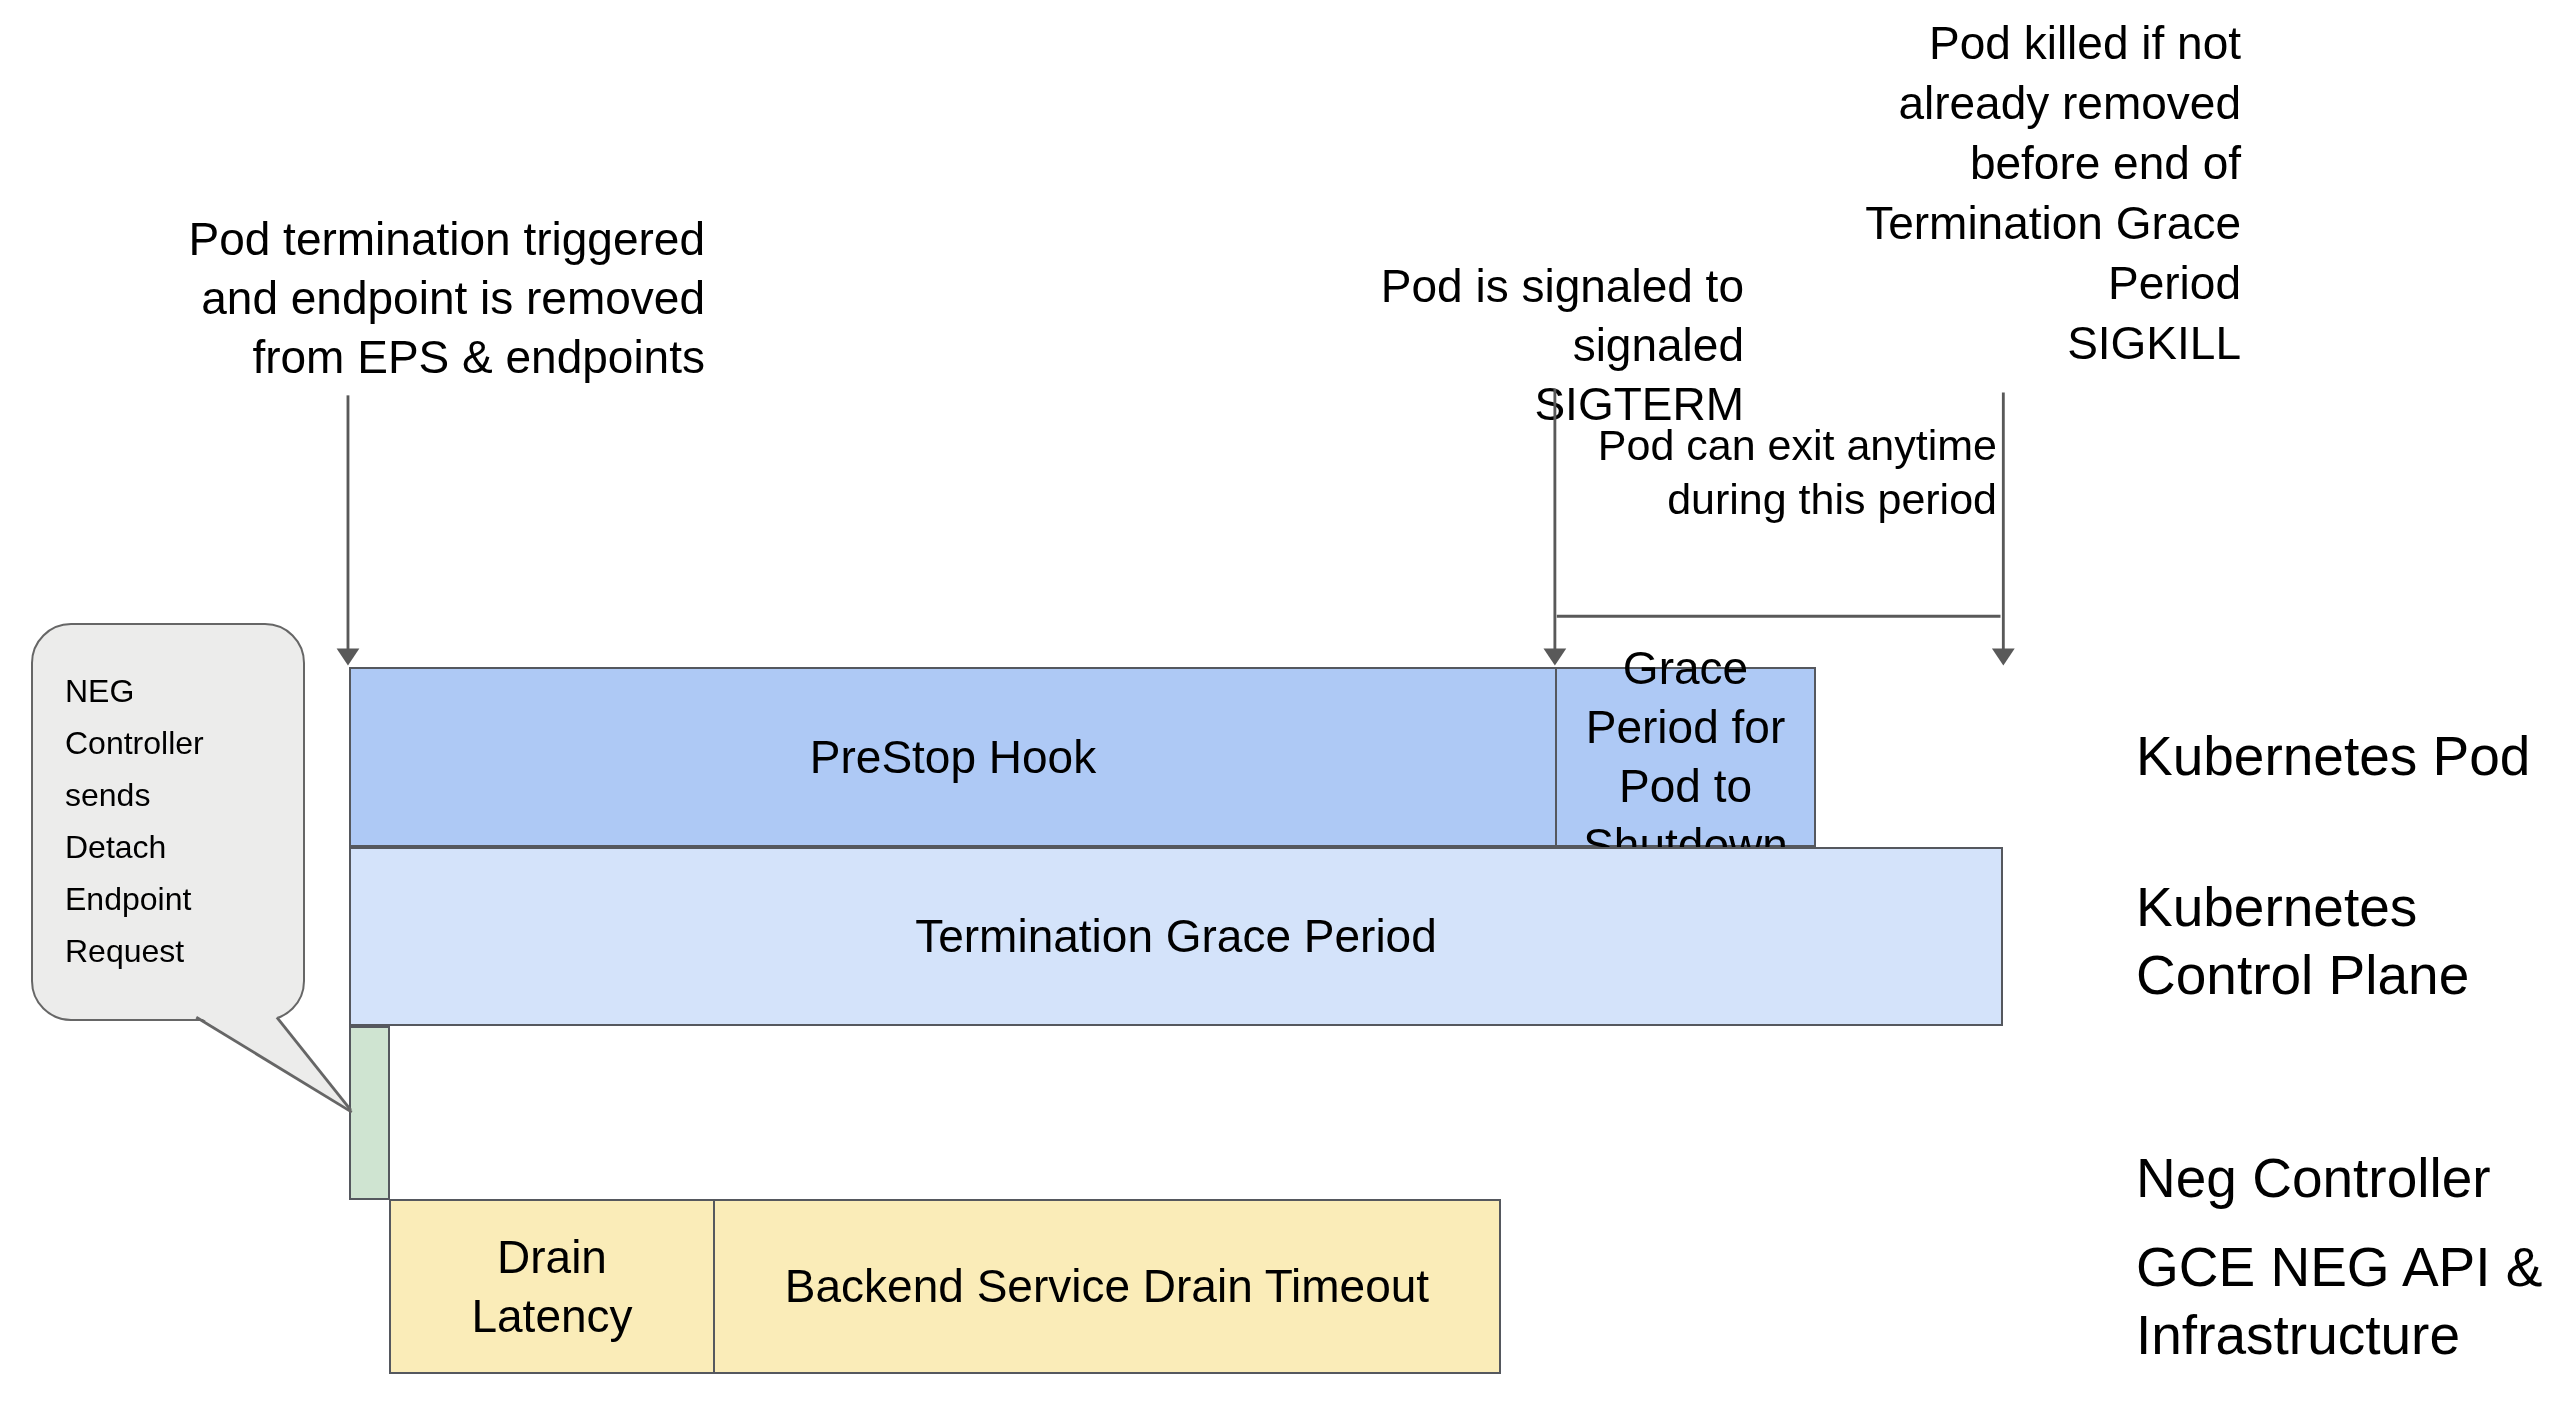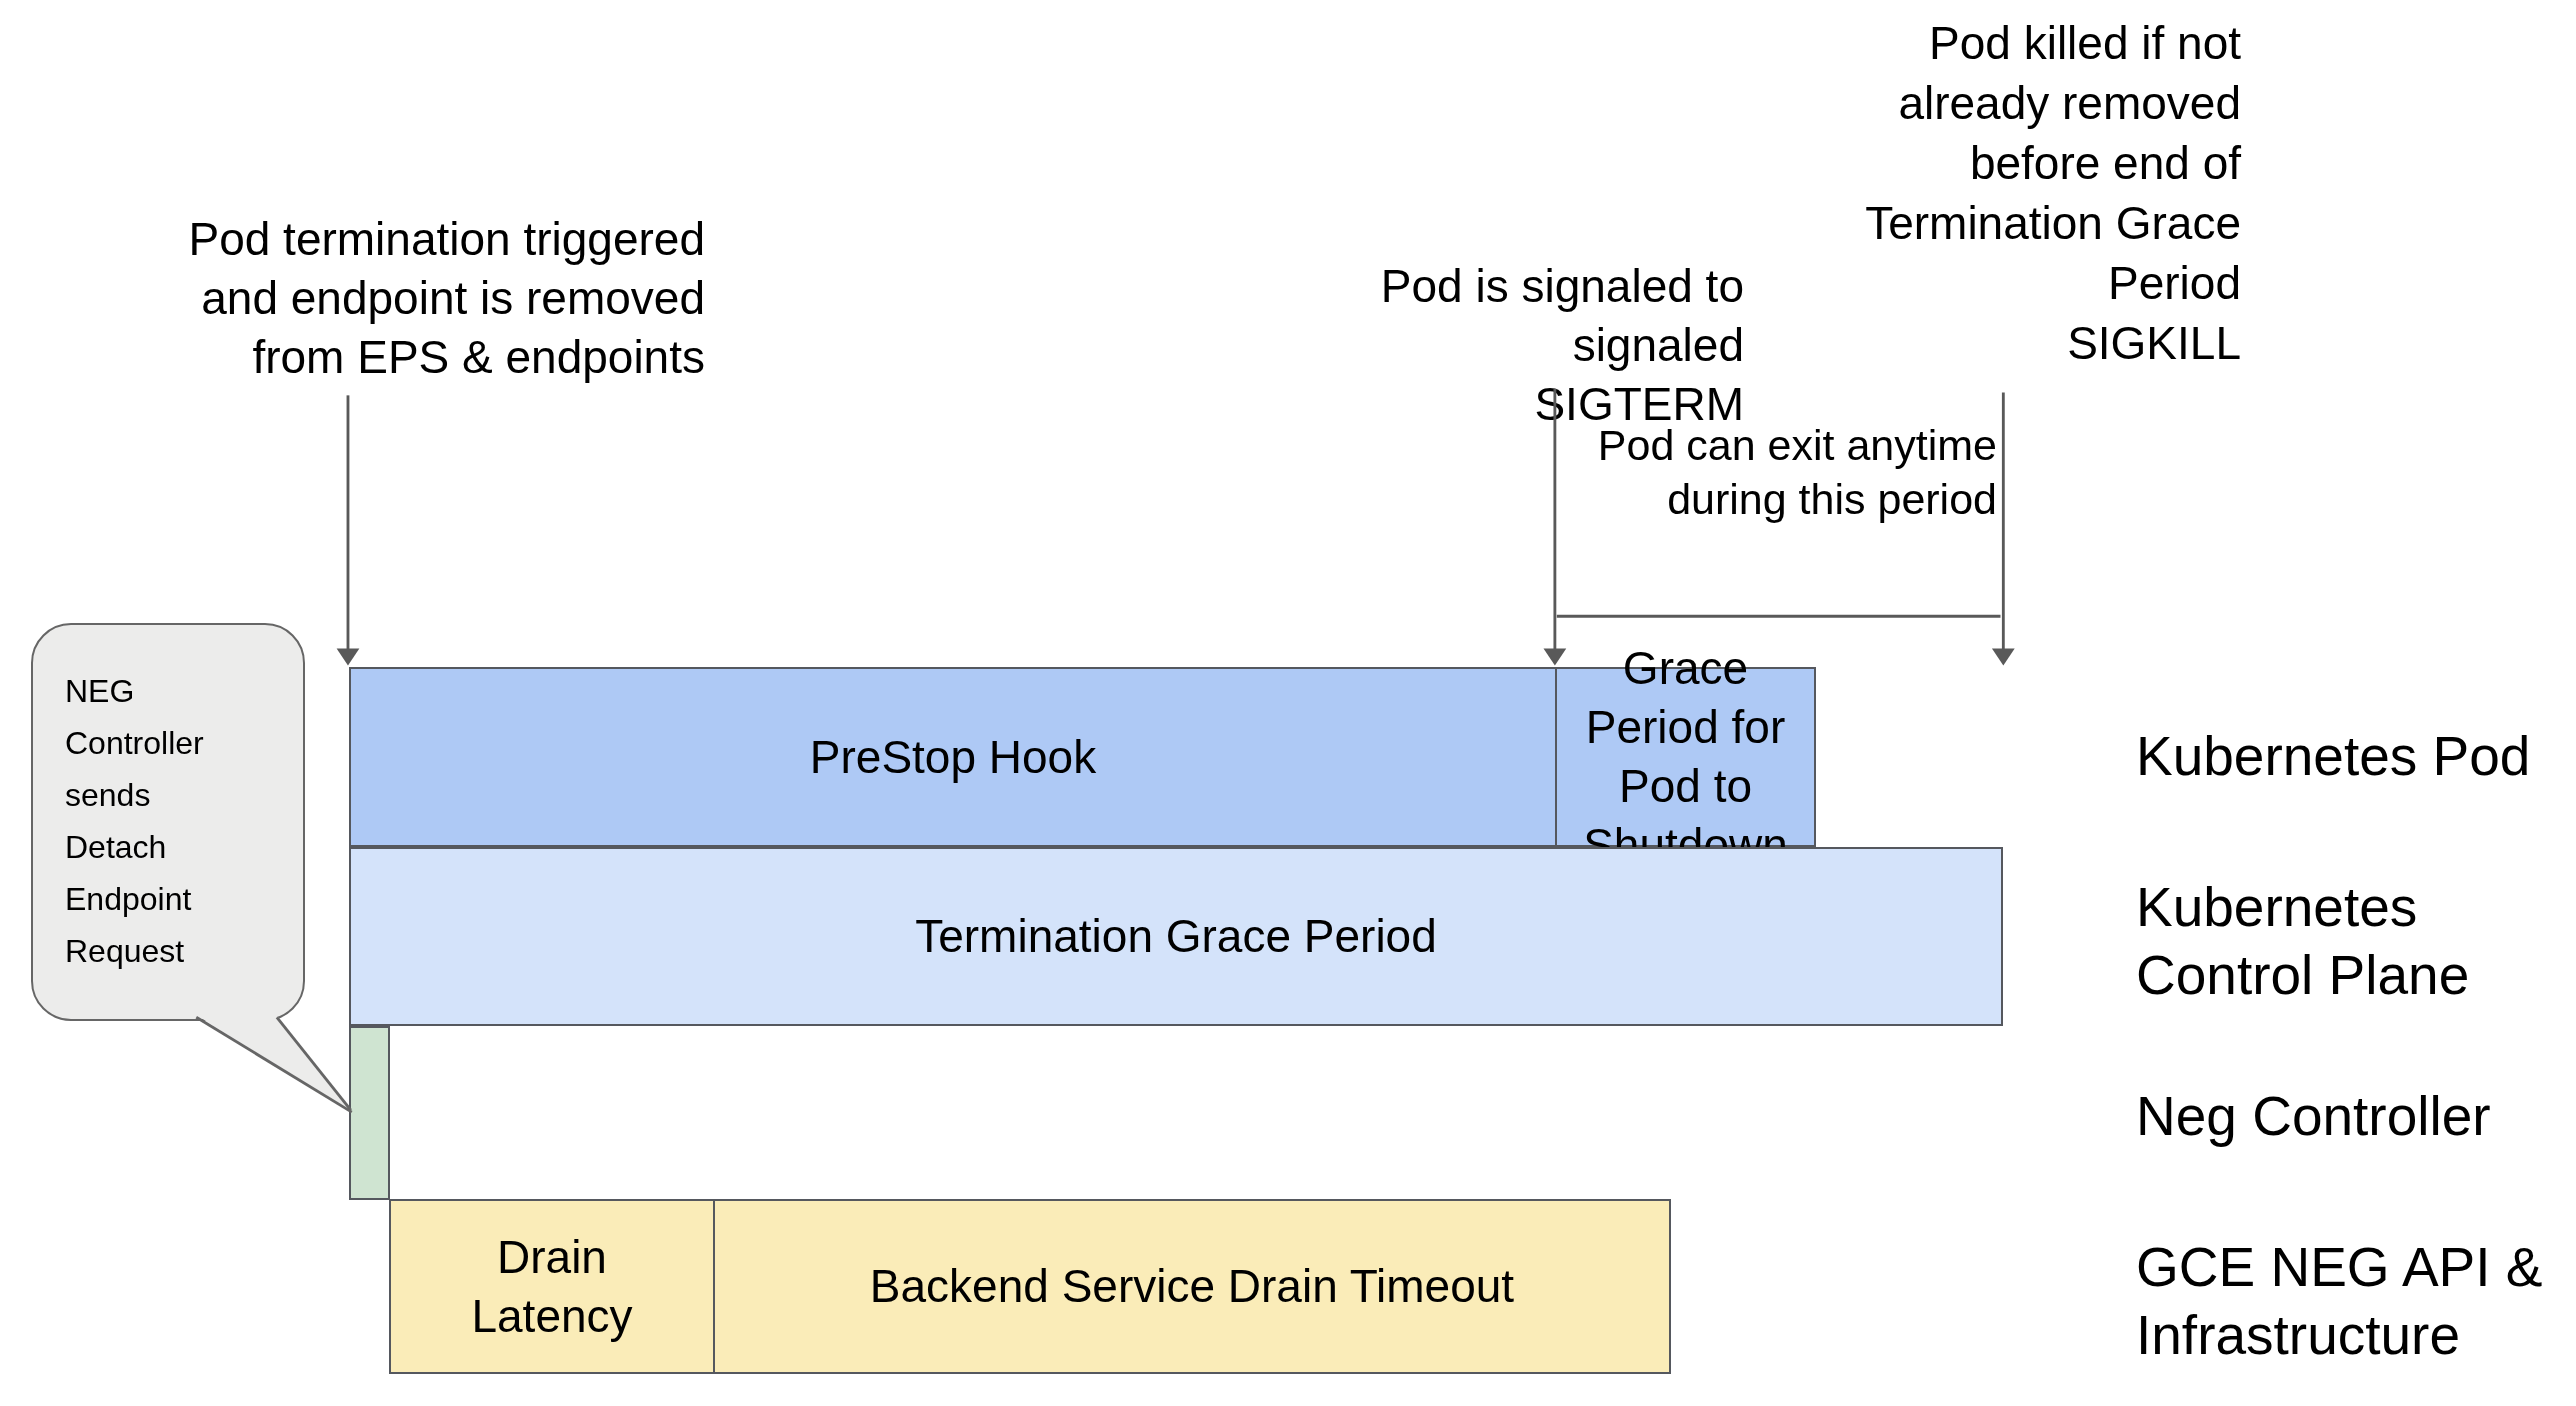--- a/index.html
+++ b/index.html
@@ -44,32 +44,32 @@
     display:flex;align-items:center;justify-content:center;
     text-align:center;
     font-size:46px;line-height:59px;
   }
   #bar-pod{left:349px;top:667px;width:1467px;height:180px;background:var(--bar-blue);}
   #bar-pod .cell-left{width:1206px;border-right:2.8px solid var(--line-dark);box-sizing:border-box;}
   #bar-pod .cell-right{flex:1;}
   #bar-control-plane{left:349px;top:847px;width:1654px;height:179px;background:var(--bar-light-blue);}
   #bar-control-plane .cell{flex:1;}
   #bar-neg{left:349px;top:1026px;width:41px;height:174px;background:var(--bar-green);}
-  #bar-gce{left:389px;top:1199px;width:1282px;height:175px;background:var(--bar-yellow);}
+  #bar-gce{left:389px;top:1199px;width:1112px;height:175px;background:var(--bar-yellow);}
   #bar-gce .cell-left{width:324px;border-right:2.8px solid var(--line-dark);box-sizing:border-box;}
   #bar-gce .cell-right{flex:1;}
 
   .row-label{
     position:absolute;left:2136px;
     font-size:55px;line-height:68px;
     white-space:nowrap;
   }
   #label-k8s-pod{top:722px;}
   #label-control-plane{top:873px;}
-  #label-neg-controller{top:1082px;}
+  #label-neg-controller{top:1144px;}
   #label-gce{top:1233px;}
 
   #callout-bubble{
     position:absolute;
     left:31px;top:623px;width:274px;height:398px;
     box-sizing:border-box;
     background:var(--bubble-gray);
     border:2.8px solid var(--bubble-border);
     border-radius:40px;
     padding:40px 9.5px 0 32px;

